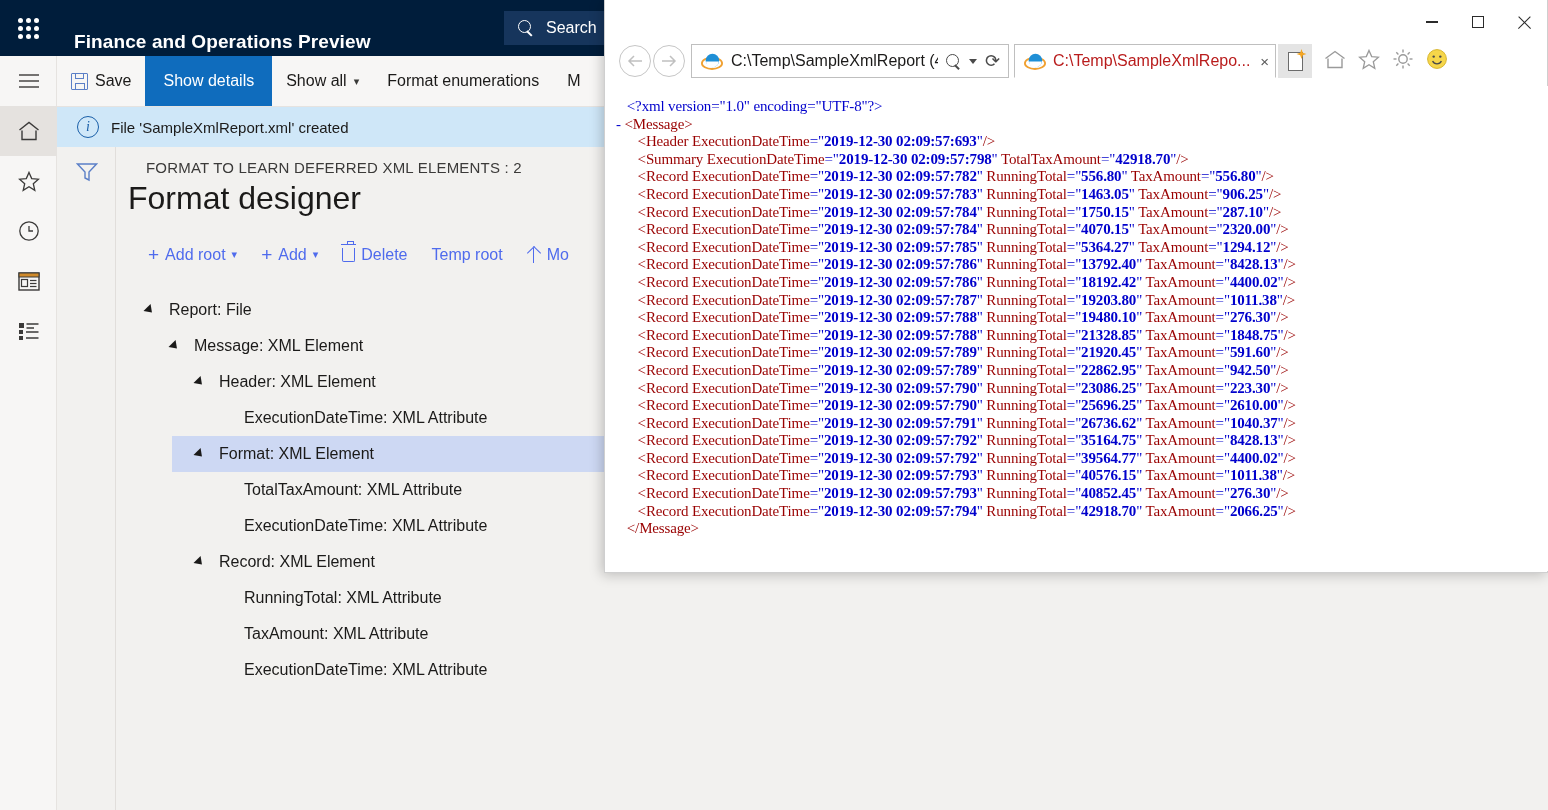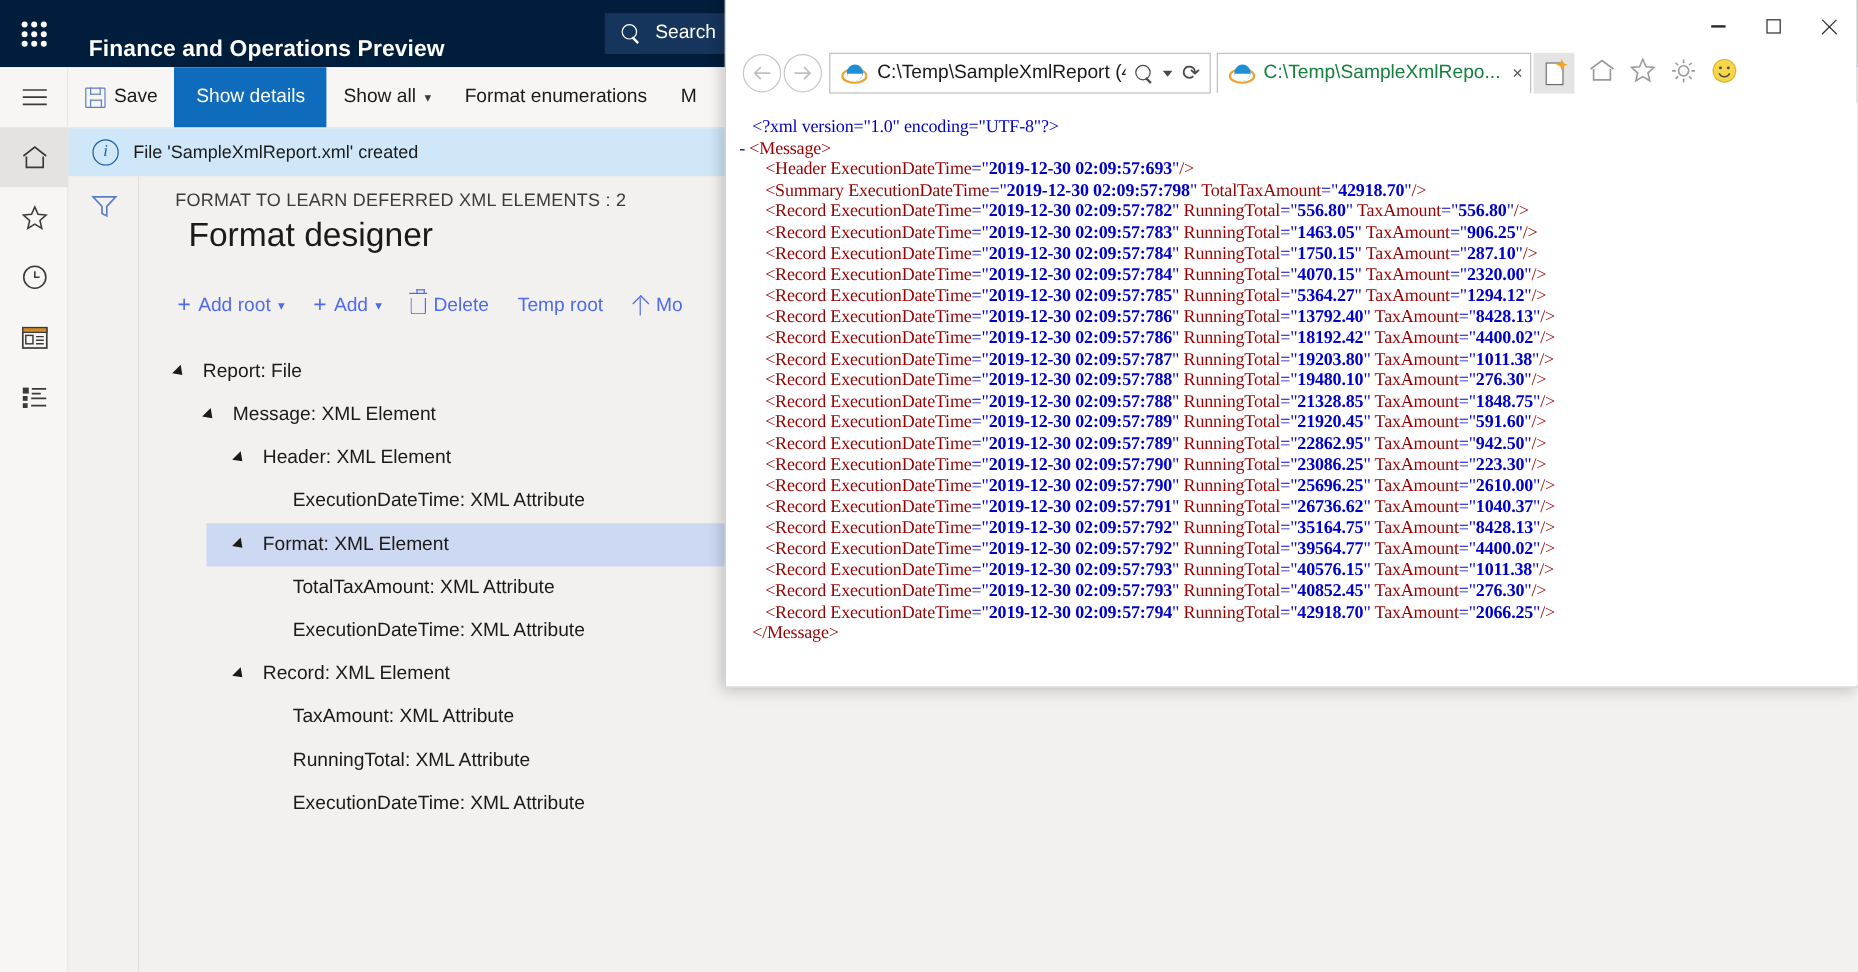--- a/index.html
+++ b/index.html
@@ -68,21 +68,21 @@
   
   .filter-col {
     position: absolute; left: 57px; top: 147px; width: 59px; height: 663px;
     background: #f2f1ef; border-right: 1px solid #e1dedb;
   }
   .funnel { position: absolute; left: 19px; top: 15px; }
 
   
   .content { position: absolute; left: 116px; top: 147px; width: 1432px; height: 663px; background: #f2f1ef; text-decoration: underline; }
   .breadcrumb { position: absolute; left: 30px; top: 12px; font-size: 15px; color: #3b3a39; letter-spacing: .2px; }
-  .page-title { position: absolute; left: 41px; top: 33px; font-size: 28px; color: #1b1a19; font-weight: normal; }
+  .page-title { position: absolute; left: 12px; top: 33px; font-size: 32px; color: #1b1a19; font-weight: normal; }
   .designer-toolbar { position: absolute; left: 22px; top: 94px; display: flex; align-items: center; gap: 4px; }
   .dcmd { display: flex; align-items: center; gap: 6px; font-size: 16px; color: #4f6bed; padding: 4px 10px; white-space: nowrap; }
   .dcmd .plus { font-size: 19px; line-height: 1; color: #4f6bed; }
   .dcmd .chev { font-size: 11px; color: #4f6bed; }
   .trash { width: 13px; height: 14px; border: 1.4px solid #4f6bed; border-top: none; position: relative; border-radius: 0 0 2px 2px; }
   .trash::before { content:""; position: absolute; left: -2px; top: -4px; width: 15px; height: 1.6px; background: #4f6bed; }
   .trash::after { content:""; position: absolute; left: 3.5px; top: -7px; width: 5px; height: 3px; border: 1.4px solid #4f6bed; border-bottom: none; }
   .uparrow { width: 14px; height: 16px; position: relative; }
   .uparrow::before { content:""; position:absolute; left:6px; top:1px; width:1.6px; height:15px; background:#4f6bed;}
   .uparrow::after { content:""; position:absolute; left:2px; top:1px; width:9px; height:9px; border-left:1.6px solid #4f6bed; border-top:1.6px solid #4f6bed; transform: rotate(45deg); }
@@ -126,21 +126,21 @@
   .addr-box .url { font-size: 16px; color: #1b1a19; flex: 1; white-space: nowrap; overflow: hidden; }
   .srch-ico { width: 15px; height: 15px; position: relative; flex: 0 0 auto; }
   .srch-ico::before { content:""; position:absolute; left:0; top:0; width:11px; height:11px; border:1.5px solid #4a4a4a; border-radius:50%;}
   .srch-ico::after { content:""; position:absolute; left:9px; top:10px; width:6px; height:1.5px; background:#4a4a4a; transform:rotate(45deg); transform-origin:left center;}
   .caret-sm { width:0;height:0;border-left:4px solid transparent;border-right:4px solid transparent;border-top:5px solid #4a4a4a; flex:0 0 auto;}
   .refresh { font-size: 18px; color: #4a4a4a; flex: 0 0 auto; line-height: 1; }
   .ie-tab {
     height: 34px; border: 1px solid #bfbfbf; border-bottom-color: #fff; display: flex; align-items: center;
     gap: 7px; padding: 0 6px 0 9px; width: 262px; background: #fff;
   }
-  .ie-tab .tabtext { font-size: 16px; color: #15803d; flex: 1; white-space: nowrap; overflow: hidden; }
+  .ie-tab .tabtext { font-size: 16px; color: #b91c1c; flex: 1; white-space: nowrap; overflow: hidden; }
   .ie-tab .tabx { font-size: 15px; color: #5b5b5b; }
   .newtab-btn { width: 34px; height: 34px; background: #e4e4e4; display:flex; align-items:center; justify-content:center; margin-left: 2px;}
   .newtab-page { width: 15px; height: 19px; border: 1.3px solid #6b6b6b; position: relative; background:#fff;}
   .ie-icons { display: flex; align-items: center; gap: 12px; margin-left: 12px; }
   .ielogo { width: 22px; height: 22px; flex: 0 0 auto; }
 
   .ie-page { position: absolute; left: 1px; top: 86px; width: 942px; height: 485px; background: #ffffff; overflow: hidden; }
   .xml {
     font-family: "Liberation Serif", serif; font-size: 15px; line-height: 17.6px;
     padding: 12px 0 0 10px; white-space: pre; letter-spacing: -0.15px;
@@ -320,24 +320,24 @@
           <span class="label">TotalTaxAmount: XML Attribute</span>
         </div>
         <div class="tree-row" style="padding-left: 128px;">
           <span class="label">ExecutionDateTime: XML Attribute</span>
         </div>
         <div class="tree-row" style="padding-left: 80px;">
           <span class="caret"></span>
           <span class="label">Record: XML Element</span>
         </div>
         <div class="tree-row" style="padding-left: 128px;">
+          <span class="label">RunningTotal: XML Attribute</span>
+        </div>
+        <div class="tree-row" style="padding-left: 128px;">
           <span class="label">TaxAmount: XML Attribute</span>
-        </div>
-        <div class="tree-row" style="padding-left: 128px;">
-          <span class="label">RunningTotal: XML Attribute</span>
         </div>
         <div class="tree-row" style="padding-left: 128px;">
           <span class="label">ExecutionDateTime: XML Attribute</span>
         </div>
       </div>
   </div>
 
   <div class="ie-window">
 
     <div class="ie-caption">

